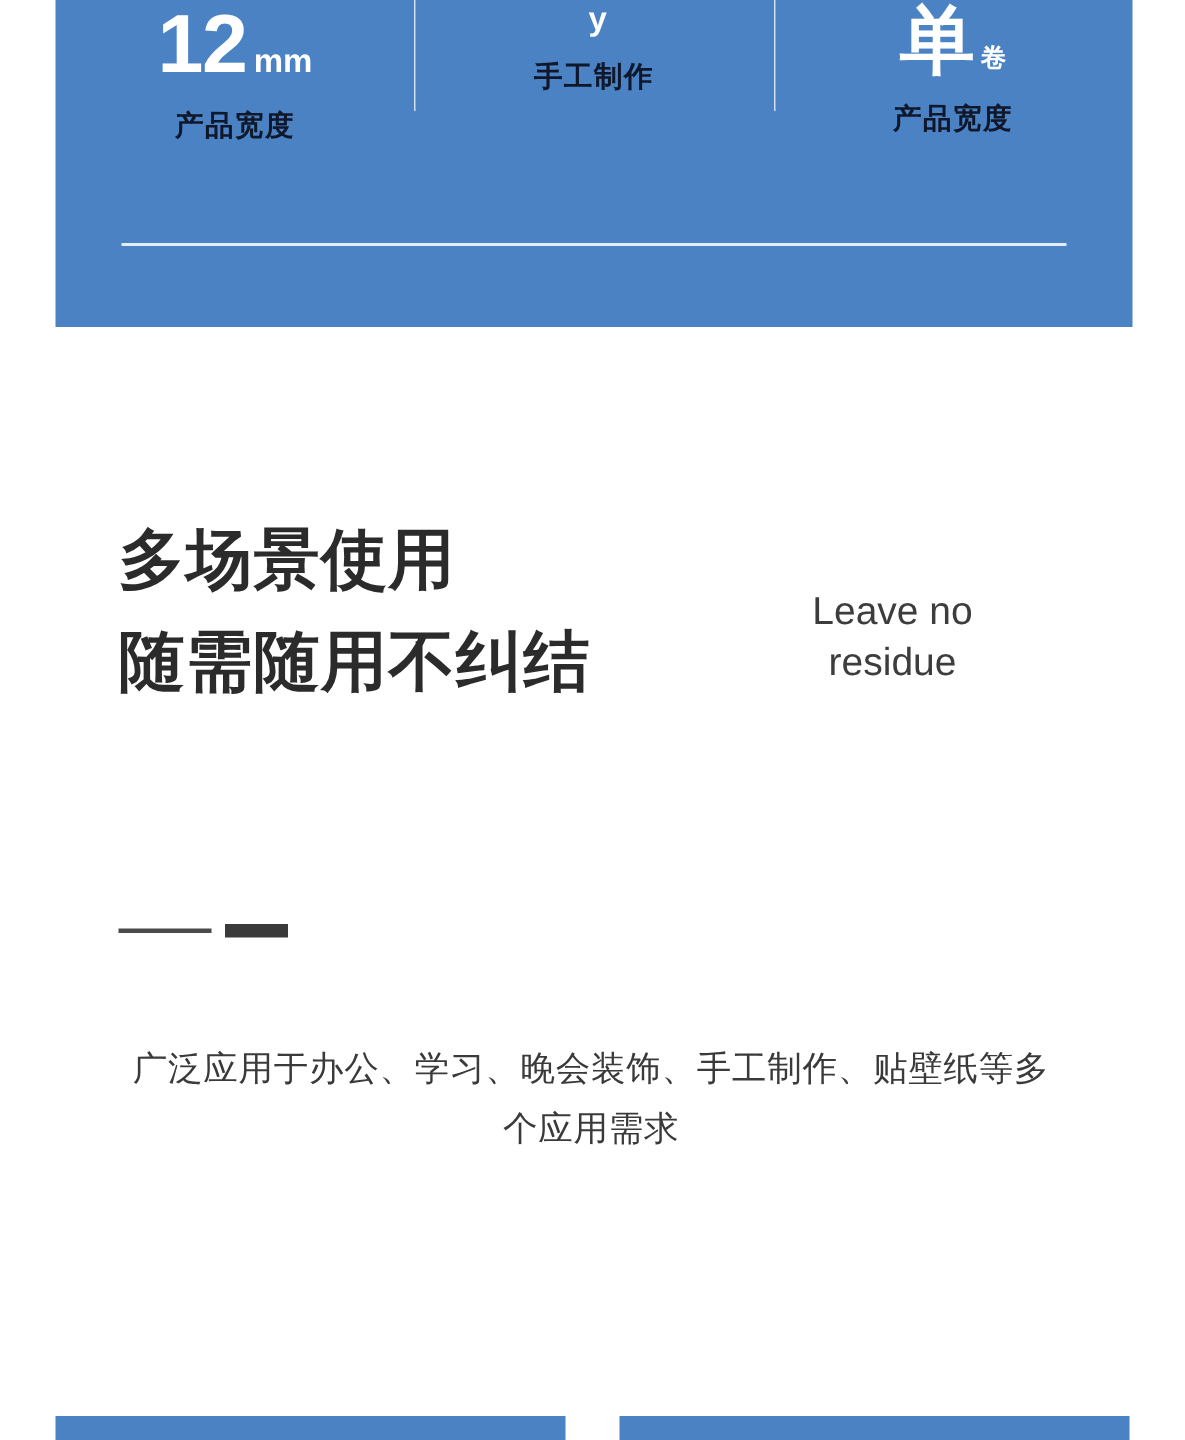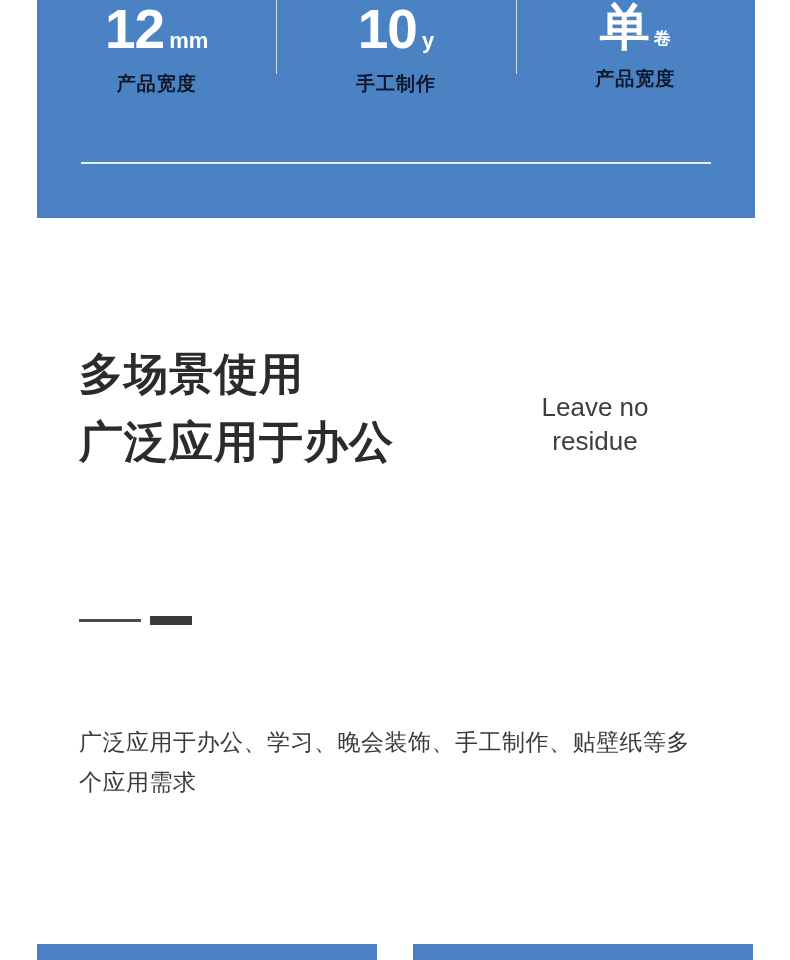--- a/index.html
+++ b/index.html
@@ -141,26 +141,27 @@
   .rule-short {
     width: 42px;
     height: 9px;
     background: #3a3a3a;
     margin-left: 9px;
   }
 
   .body-text {
     position: absolute;
     left: 79px;
-    top: 382px;
+    top: 352px;
     width: 630px;
     font-size: 23px;
     color: #3a3a3a;
     line-height: 1.75;
     letter-spacing: 0.5px;
+    text-align: center;
   }
 
   
   .bottom-bars {
     position: absolute;
     left: 0;
     top: 944px;
     width: 790px;
     height: 16px;
   }
@@ -185,21 +186,20 @@
       <div class="spec-value">
         <span class="spec-num">12</span>
         <span class="spec-unit">mm</span>
       </div>
       <div class="spec-label">产品宽度</div>
     </div>
 
     <div class="spec-cell">
 
       <div class="spec-value">
-        <span class="spec-num">10</span>
         <span class="spec-unit">y</span>
       </div>
       <div class="spec-label">手工制作</div>
     </div>
 
     <div class="spec-cell">
 
       <div class="spec-value">
         <span class="spec-num cjk">单</span>
         <span class="spec-unit small">卷</span>
@@ -210,21 +210,21 @@
   </div>
 
   <div class="spec-divider"></div>
 </div>
 
 <div class="section">
 
   <div class="headline-block">
     <div class="headline">
       <span>多场景使用</span>
-      <span class="line2">广泛应用于办公</span>
+      <span class="line2">随需随用不纠结</span>
     </div>
 
     <div class="sub-en">
       <div>Leave no</div>
       <div>residue</div>
     </div>
   </div>
 
   <div class="rule-group">
     <span class="rule-long"></span>

